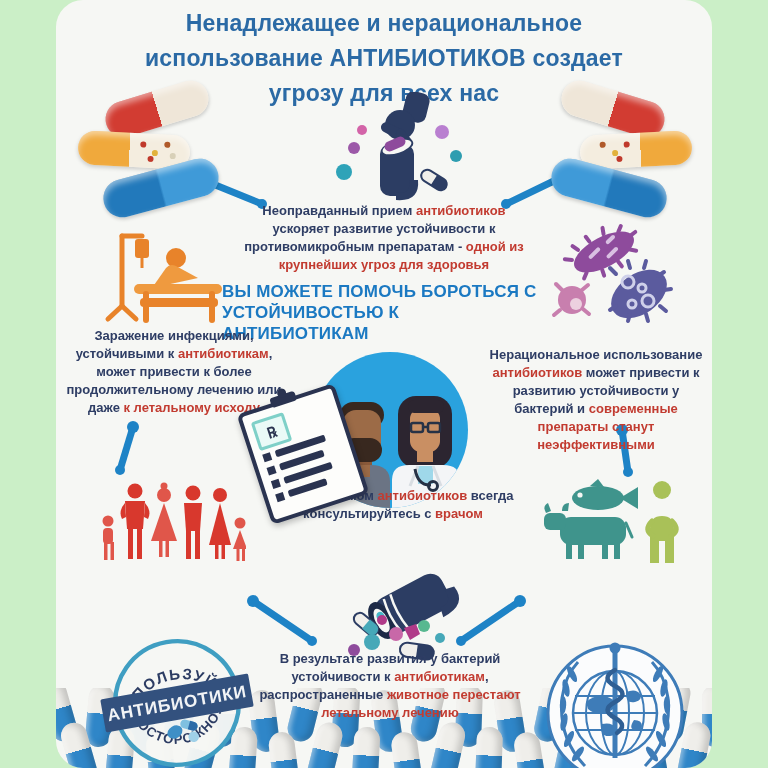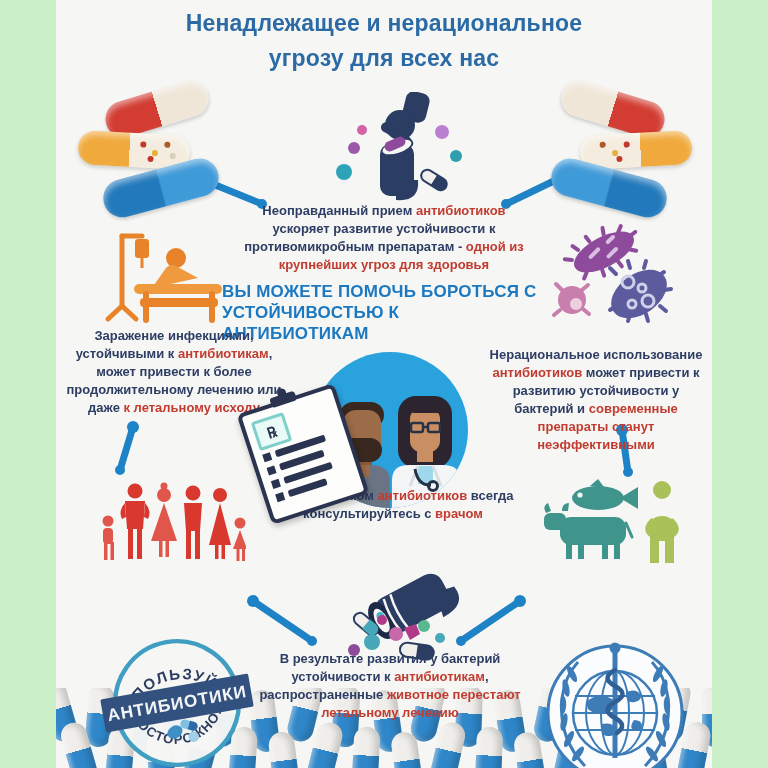--- a/index.html
+++ b/index.html
@@ -4,21 +4,21 @@
 <style>
   html,body{margin:0;padding:0;}
   body{
     width:768px;height:768px;overflow:hidden;position:relative;
     background:#cbefc7;
     font-family:"Liberation Sans", sans-serif;
     -webkit-font-smoothing:antialiased;
   }
   .poster{
     position:absolute;top:0;bottom:0;left:56px;width:656px;
-    background:#f6f7f4;overflow:hidden;
+    background:#f6f7f4;overflow:hidden;border-radius:27px;
   }
   .c-navy{color:#2e3d64;}
   .c-red{color:#c23b30;}
   .title{
     position:absolute;top:6px;left:30px;right:30px;text-align:center;
     color:#2b6aa5;font-weight:bold;font-size:23px;line-height:35px;letter-spacing:.2px;
   }
   .para{
     position:absolute;text-align:center;font-weight:bold;font-size:13px;line-height:18px;
   }
@@ -64,20 +64,21 @@
   .z2{z-index:2;}
   svg text{font-family:"Liberation Sans", sans-serif;}
 </style>
 </head>
 <body>
 
 <div class="poster">
 
   <div class="title">
     <div>Ненадлежащее и нерациональное</div>
+    <div>использование АНТИБИОТИКОВ создает</div>
     <div>угрозу для всех нас</div>
   </div>
 
   <svg style="position:absolute;inset:0;pointer-events:none;" width="656" height="768">
     <g stroke="#1e83c6" stroke-width="7" stroke-linecap="round" fill="#1e83c6">
       <g>
           <line x1="152" y1="182" x2="206" y2="204"></line>
           <circle cx="152" cy="182" r="6" stroke="none"></circle>
           <circle cx="206" cy="204" r="5" stroke="none"></circle>
         </g>

